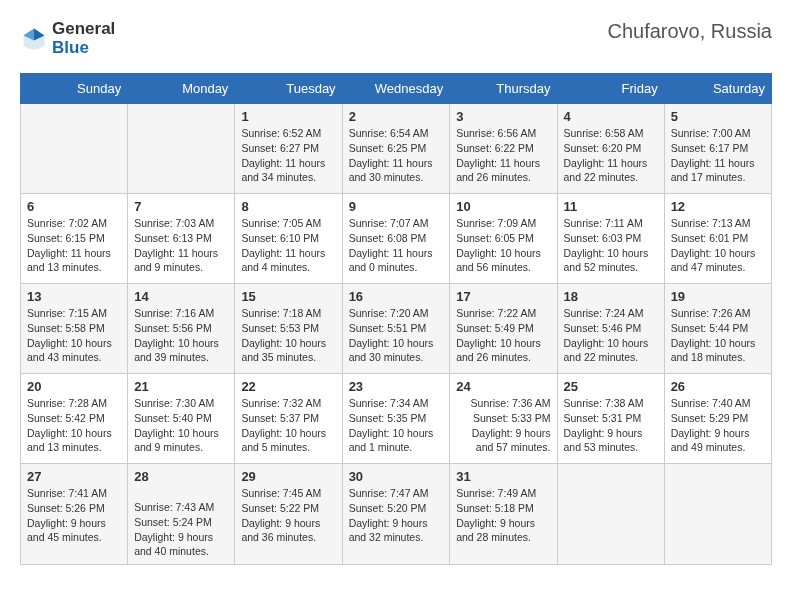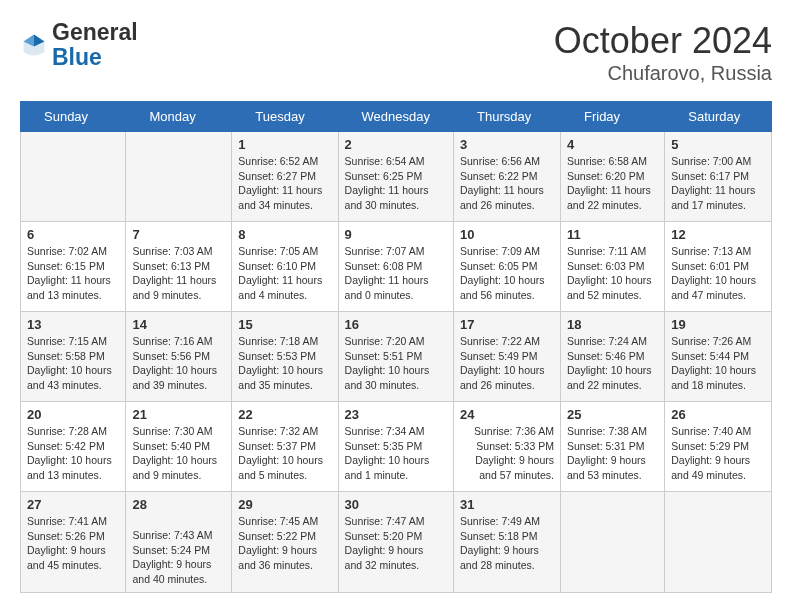--- a/index.html
+++ b/index.html
@@ -15,21 +15,21 @@
       justify-content: space-between;
       align-items: flex-start;
       margin-bottom: 16px;
     }
     .logo {
       display: flex;
       align-items: center;
       gap: 4px;
     }
     .logo-text {
-      font-size: 23px;
+      font-size: 17px;
       font-weight: bold;
       line-height: 1.1;
     }
     .logo-text .general { color: #333; }
     .logo-text .blue { color: #1a6aab; }
     .logo-icon {
       width: 28px;
       height: 28px;
     }
     .title-section {
@@ -45,22 +45,22 @@
       color: #555;
     }
     table {
       width: 100%;
       border-collapse: collapse;
       font-size: 11px;
     }
     thead tr th {
       background-color: #2d6db5;
       color: #fff;
-      padding: 7px 23px;
-      text-align: left;
+      padding: 7px 6px;
+      text-align: right;
       font-size: 13px;
       font-weight: normal;
       border: 1px solid #2d6db5;
     }
     tbody tr td {
       border: 1px solid #ccc;
       padding: 5px 6px;
       vertical-align: top;
       width: 108px;
       min-height: 80px;
@@ -97,21 +97,20 @@
       <path d="M20 5 L35 15 L35 30 Q20 40 5 30 L5 15 Z" fill="#1a6aab" opacity="0.15"></path>
       <path d="M20 5 L35 15 L20 22 Z" fill="#1a6aab"></path>
       <path d="M20 5 L5 15 L20 22 Z" fill="#5a9fd4"></path>
     </svg>
     <div class="logo-text">
       <div><span class="general">General</span></div>
       <div><span class="blue">Blue</span></div>
     </div>
   </div>
   <div class="title-section">
-    <div class="month-title">October 2024</div>
     <div class="location">Chufarovo, Russia</div>
   </div>
 </div>
 
 <table>
   <thead>
     <tr>
     <th>Sunday</th>
         <th>Monday</th>
         <th>Tuesday</th>

